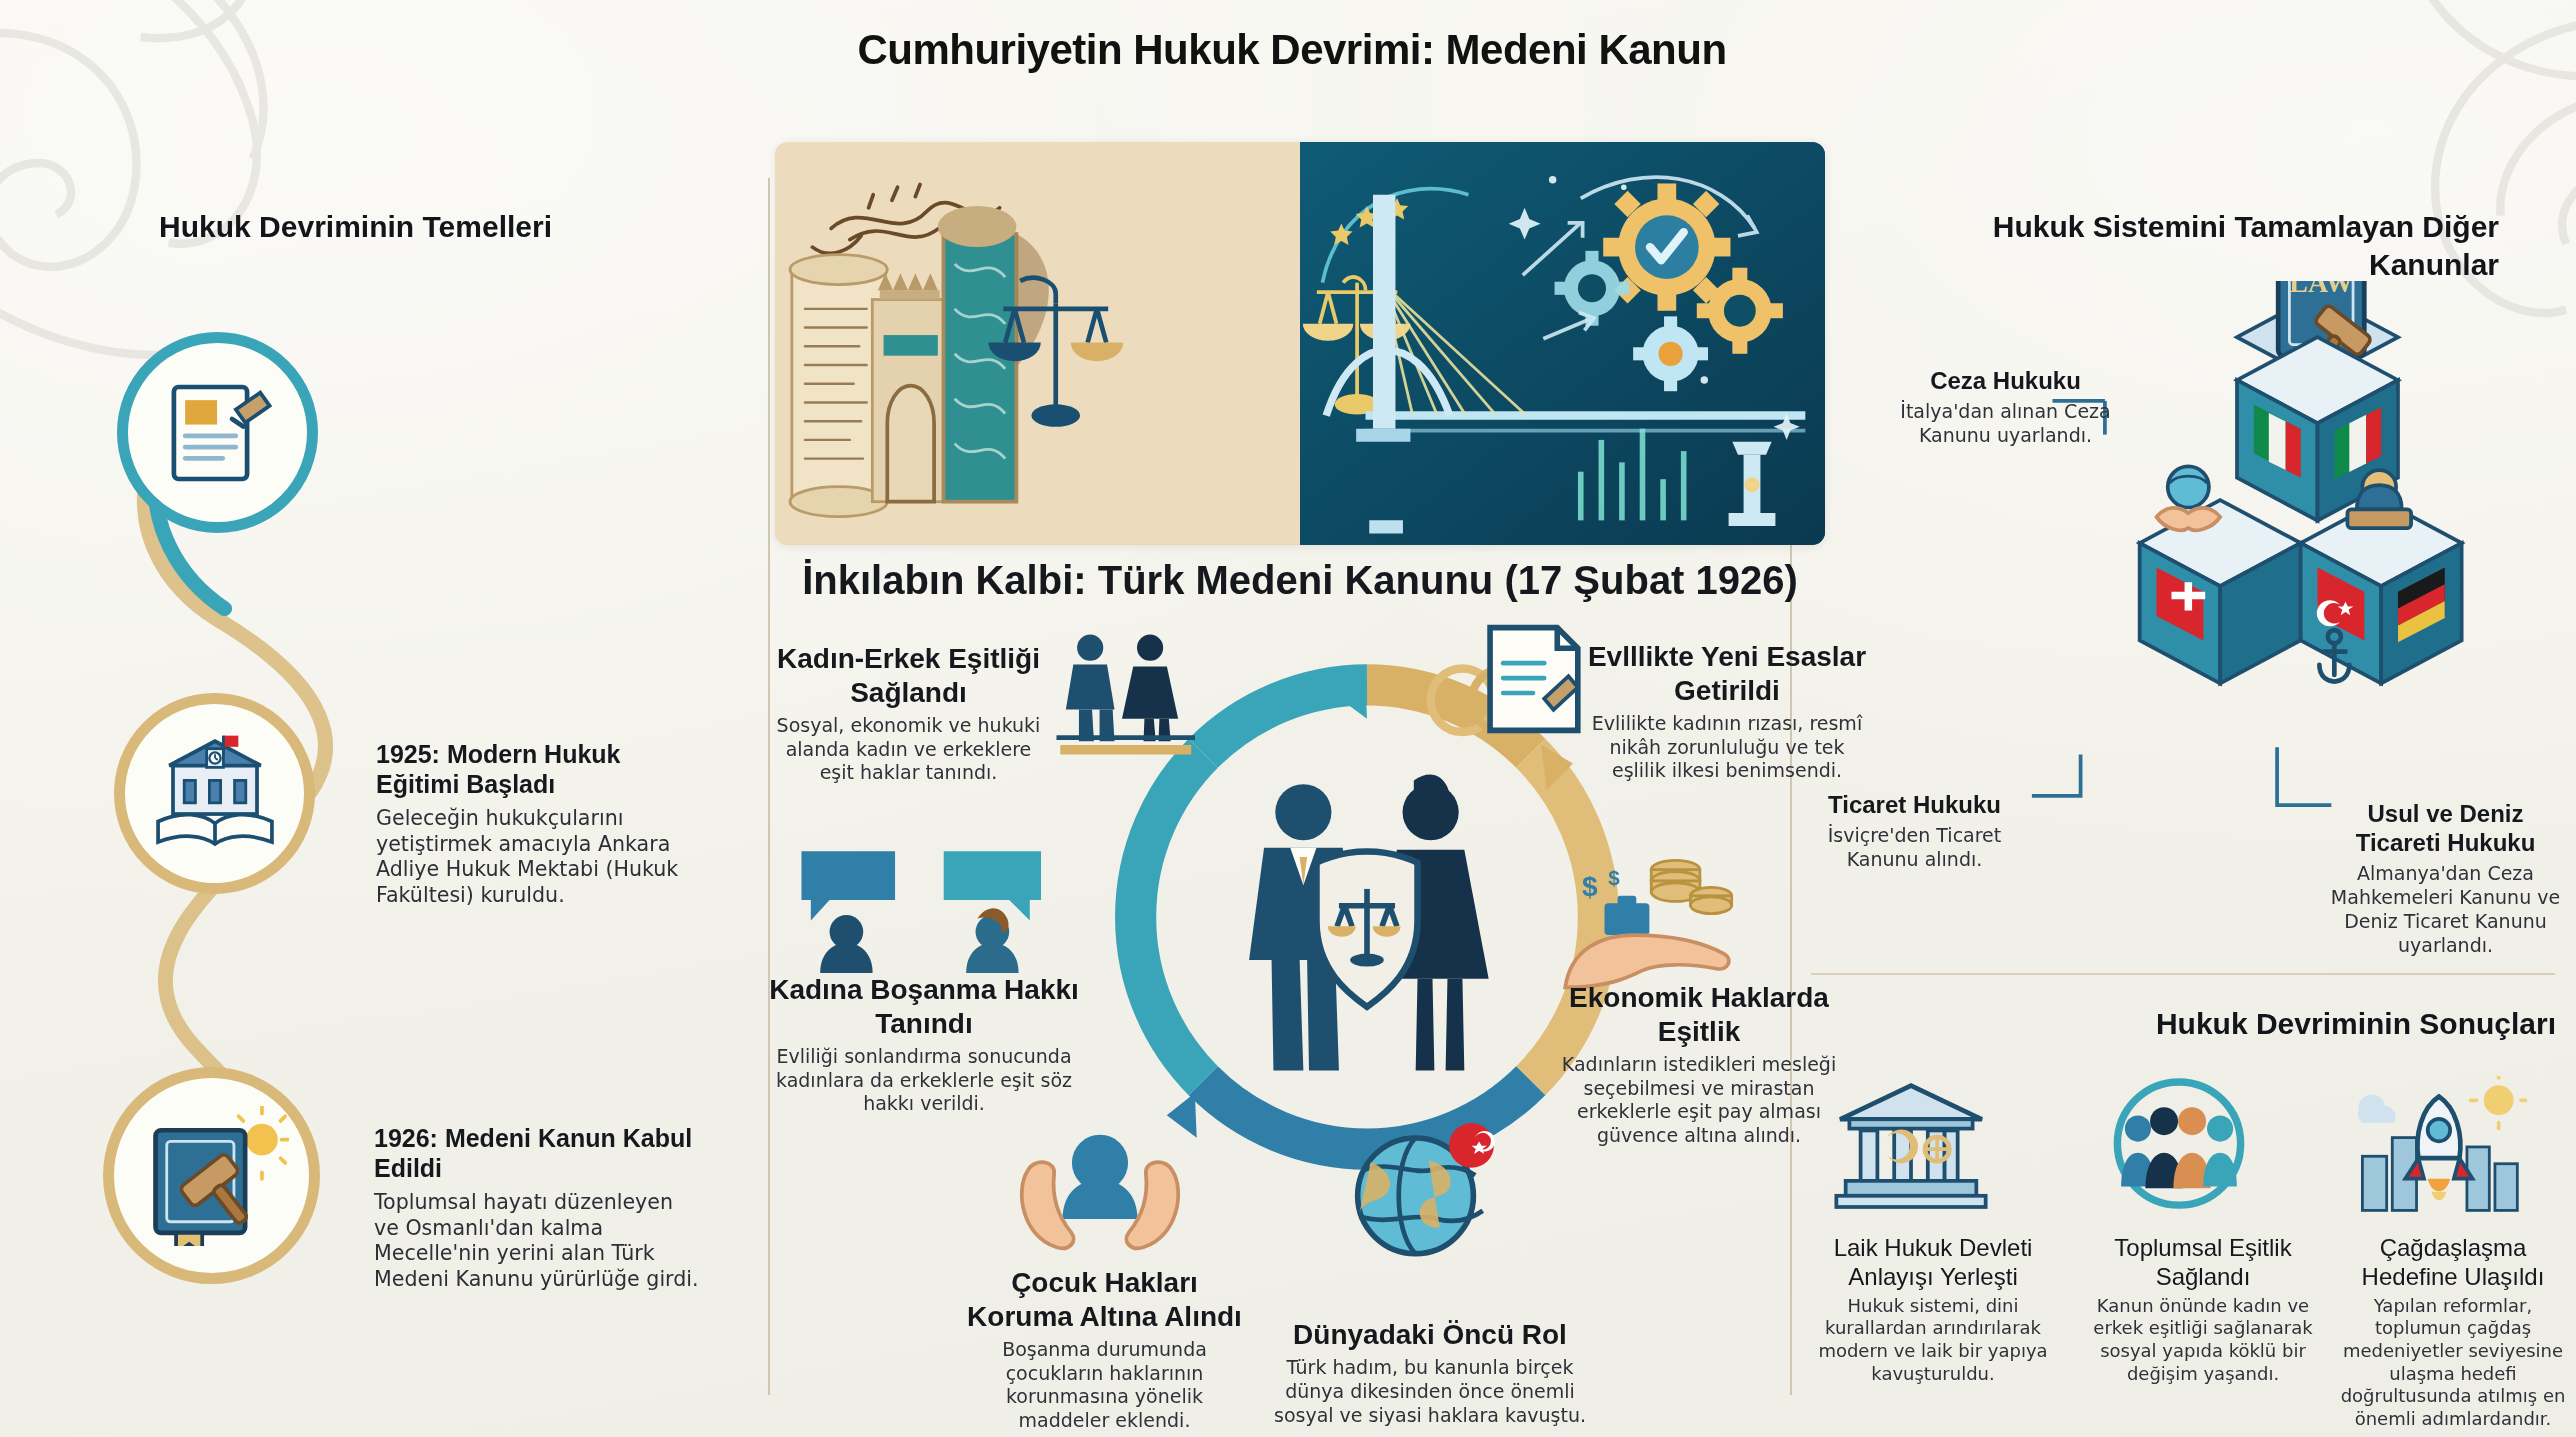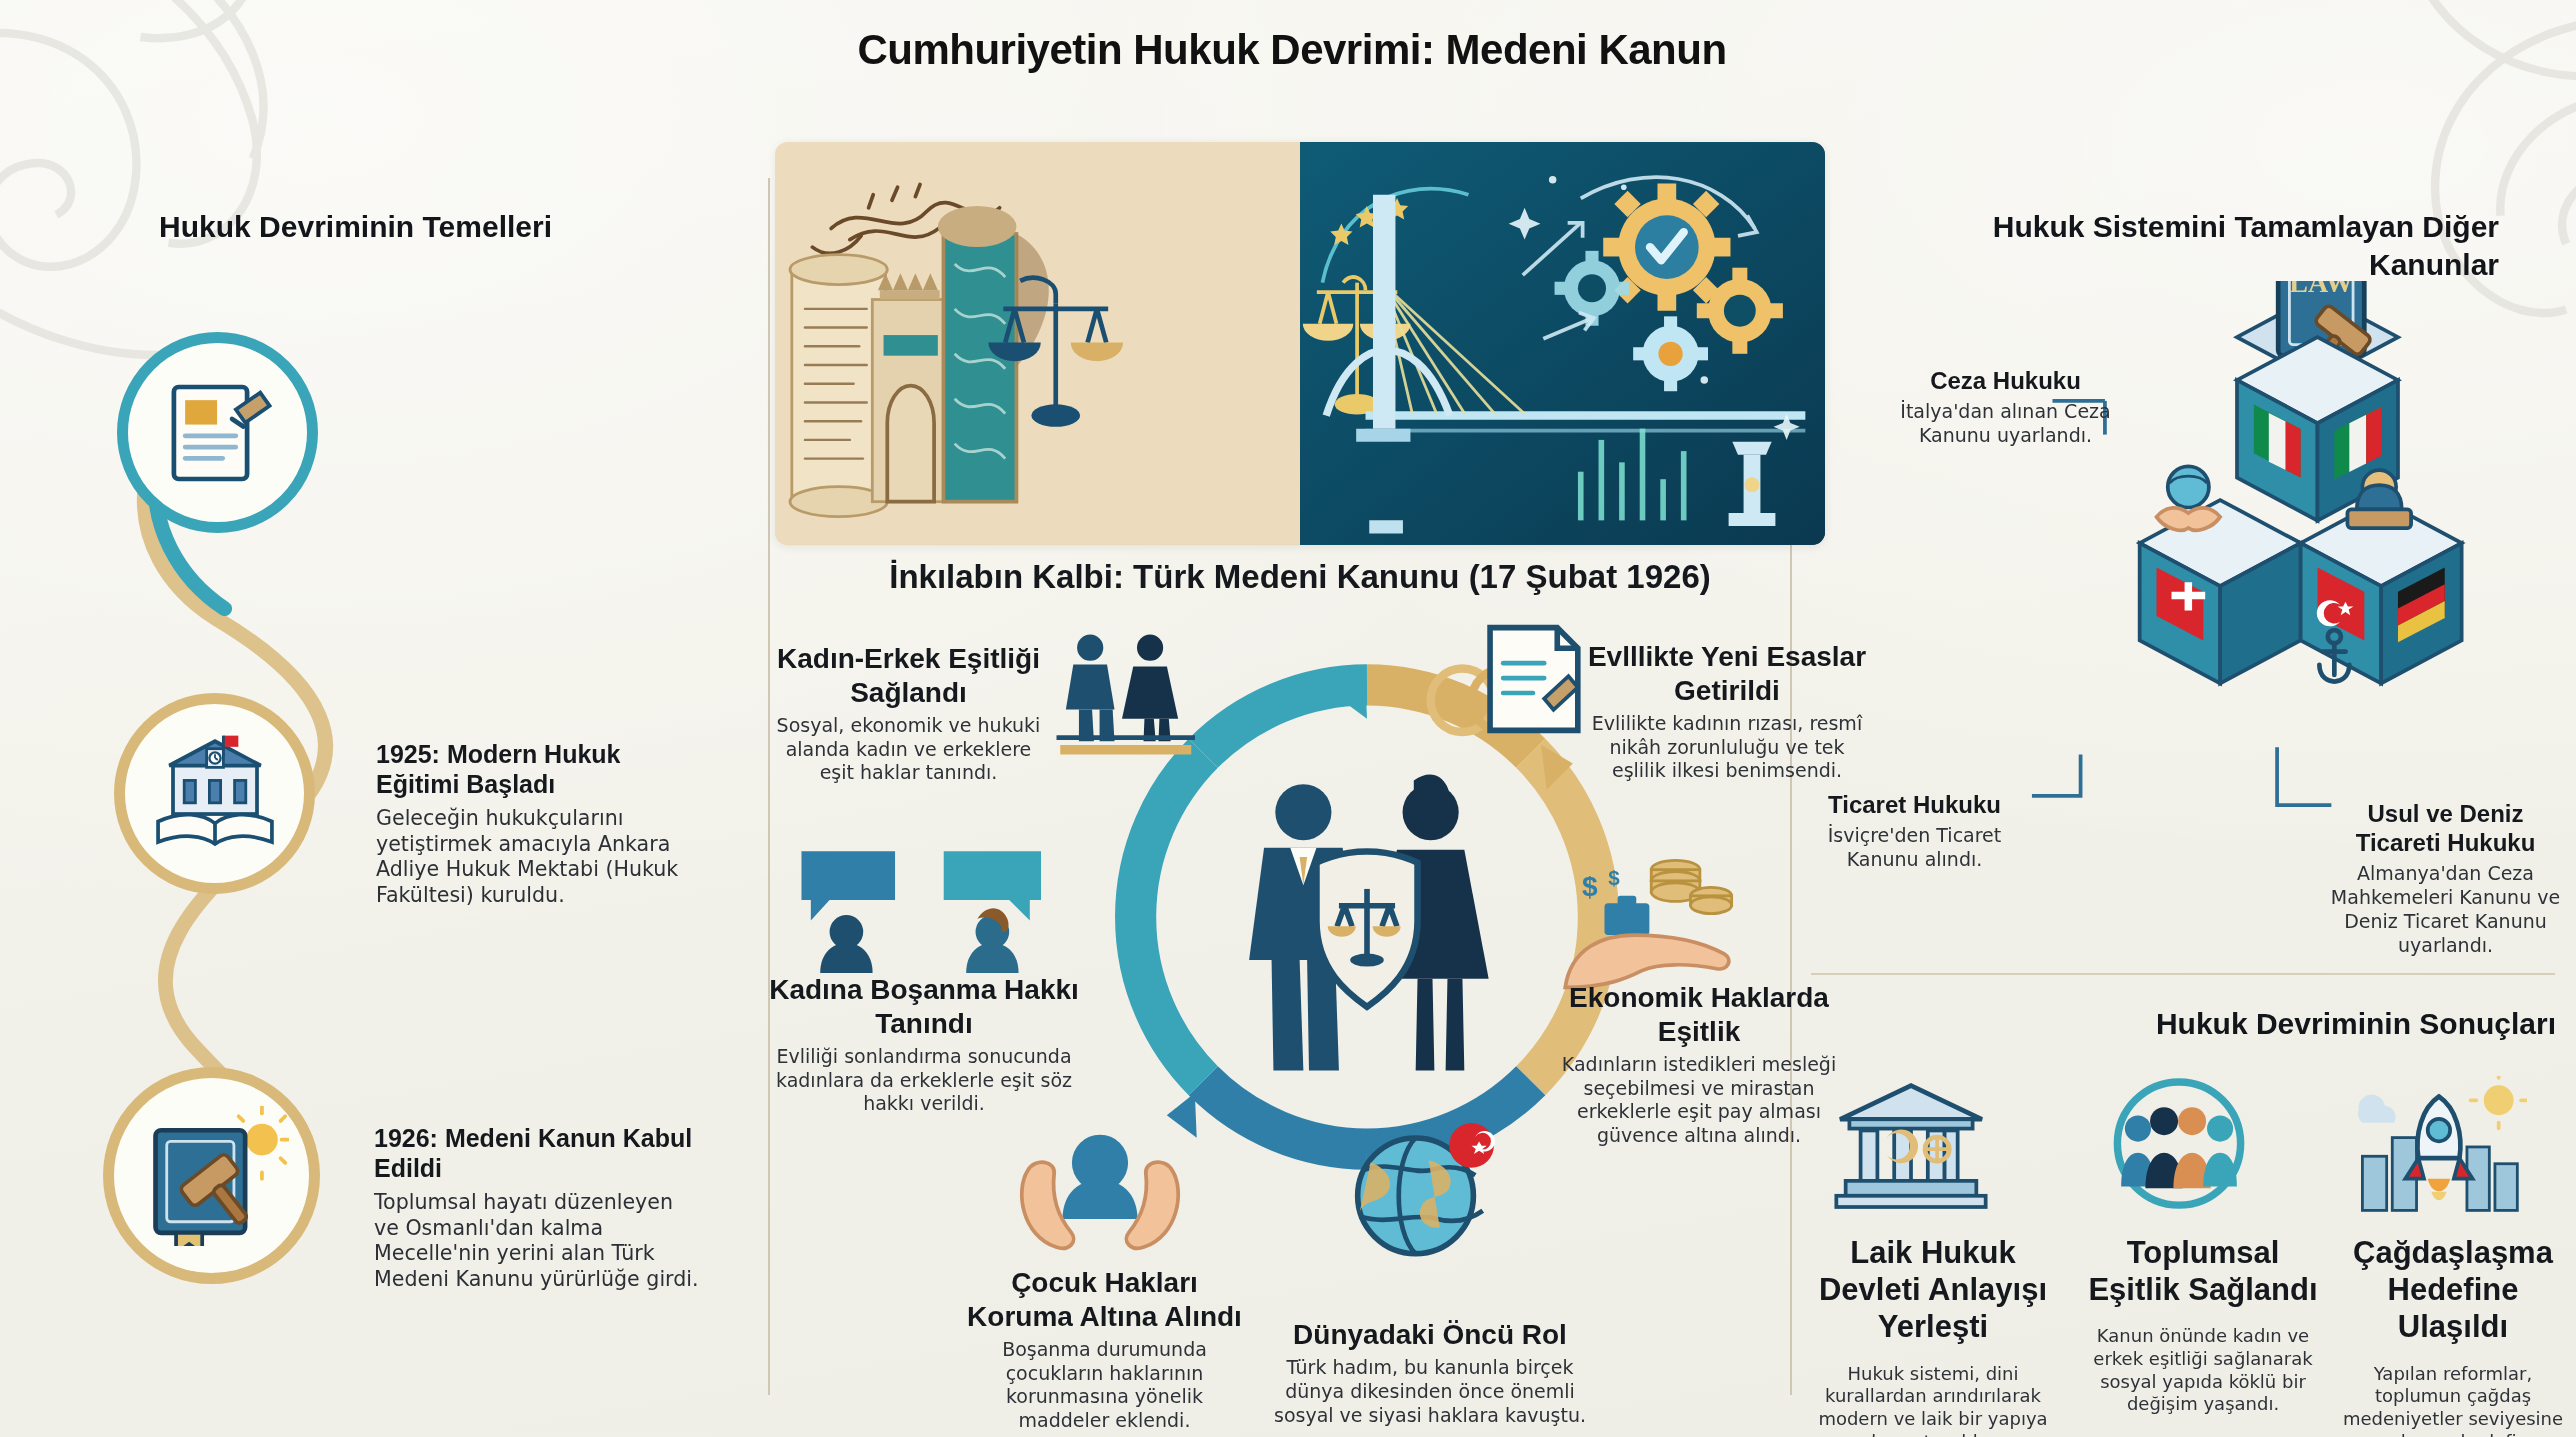--- a/index.html
+++ b/index.html
@@ -63,21 +63,21 @@
     border-radius: 13px; overflow:hidden; z-index:3;
     box-shadow: 0 1.9px 9.4px rgba(0,0,0,.08);
   }
   .hero-left  { position:absolute; left:0; top:0; width:50%; height:100%;
     background: linear-gradient(160deg,#f0e2c8 0%, #e8d6b4 50%, #e2cfaa 100%); }
   .hero-right { position:absolute; right:0; top:0; width:50%; height:100%;
     background: linear-gradient(150deg,#0e4f66 0%, #12637f 45%, #0c3f57 100%); }
 
   .center-head {
     position:absolute; left:775px; top:558px; width:1050px; text-align:center;
-    font-size: 33px; color:#15181d; z-index:5;
+    font-size: 40px; color:#15181d; z-index:5;
   }
   .center-head b { font-weight:800; }
   .center-head span { font-weight:700; }
 
   .ring-wrap { position:absolute; left:1105px; top:655px; width:524px; height:524px; z-index:2; }
 
   .cc {
     position:absolute; z-index:5; text-align:center;
   }
   .cc-title { font-size: 28px; font-weight:800; color:#15181d; line-height:1.2; margin-bottom:4.7px; }
@@ -85,21 +85,21 @@
 
   
   .rc { position:absolute; z-index:5; }
   .rc-title { font-size: 24px; font-weight:800; color:#15181d; line-height:1.2; margin-bottom:4.7px; }
   .rc-body  { font-size: 19px; color:#2e3238; line-height:1.25; }
 
   .divider { position:absolute; left:1811px; top:973px; width:744px; height:1.9px;
     background:#d9cfb8; z-index:4; }
 
   .res { position:absolute; width:234px; text-align:center; z-index:5; }
-  .res-title { font-size:31px; font-weight:700; color:#15181d; line-height:1.2; margin-bottom:17px; }
+  .res-title { font-size:24px; font-weight:400; color:#15181d; line-height:1.2; margin-bottom:3px; }
   .res-body  { font-size:18px; color:#2e3238; line-height:1.26; }
 
   .vline { position:absolute; width:1.9px; background:#cfc7b4; z-index:1; }
 
   svg { display:block; }
 </style>
 </head>
 <body>
 
 <div class="page">

